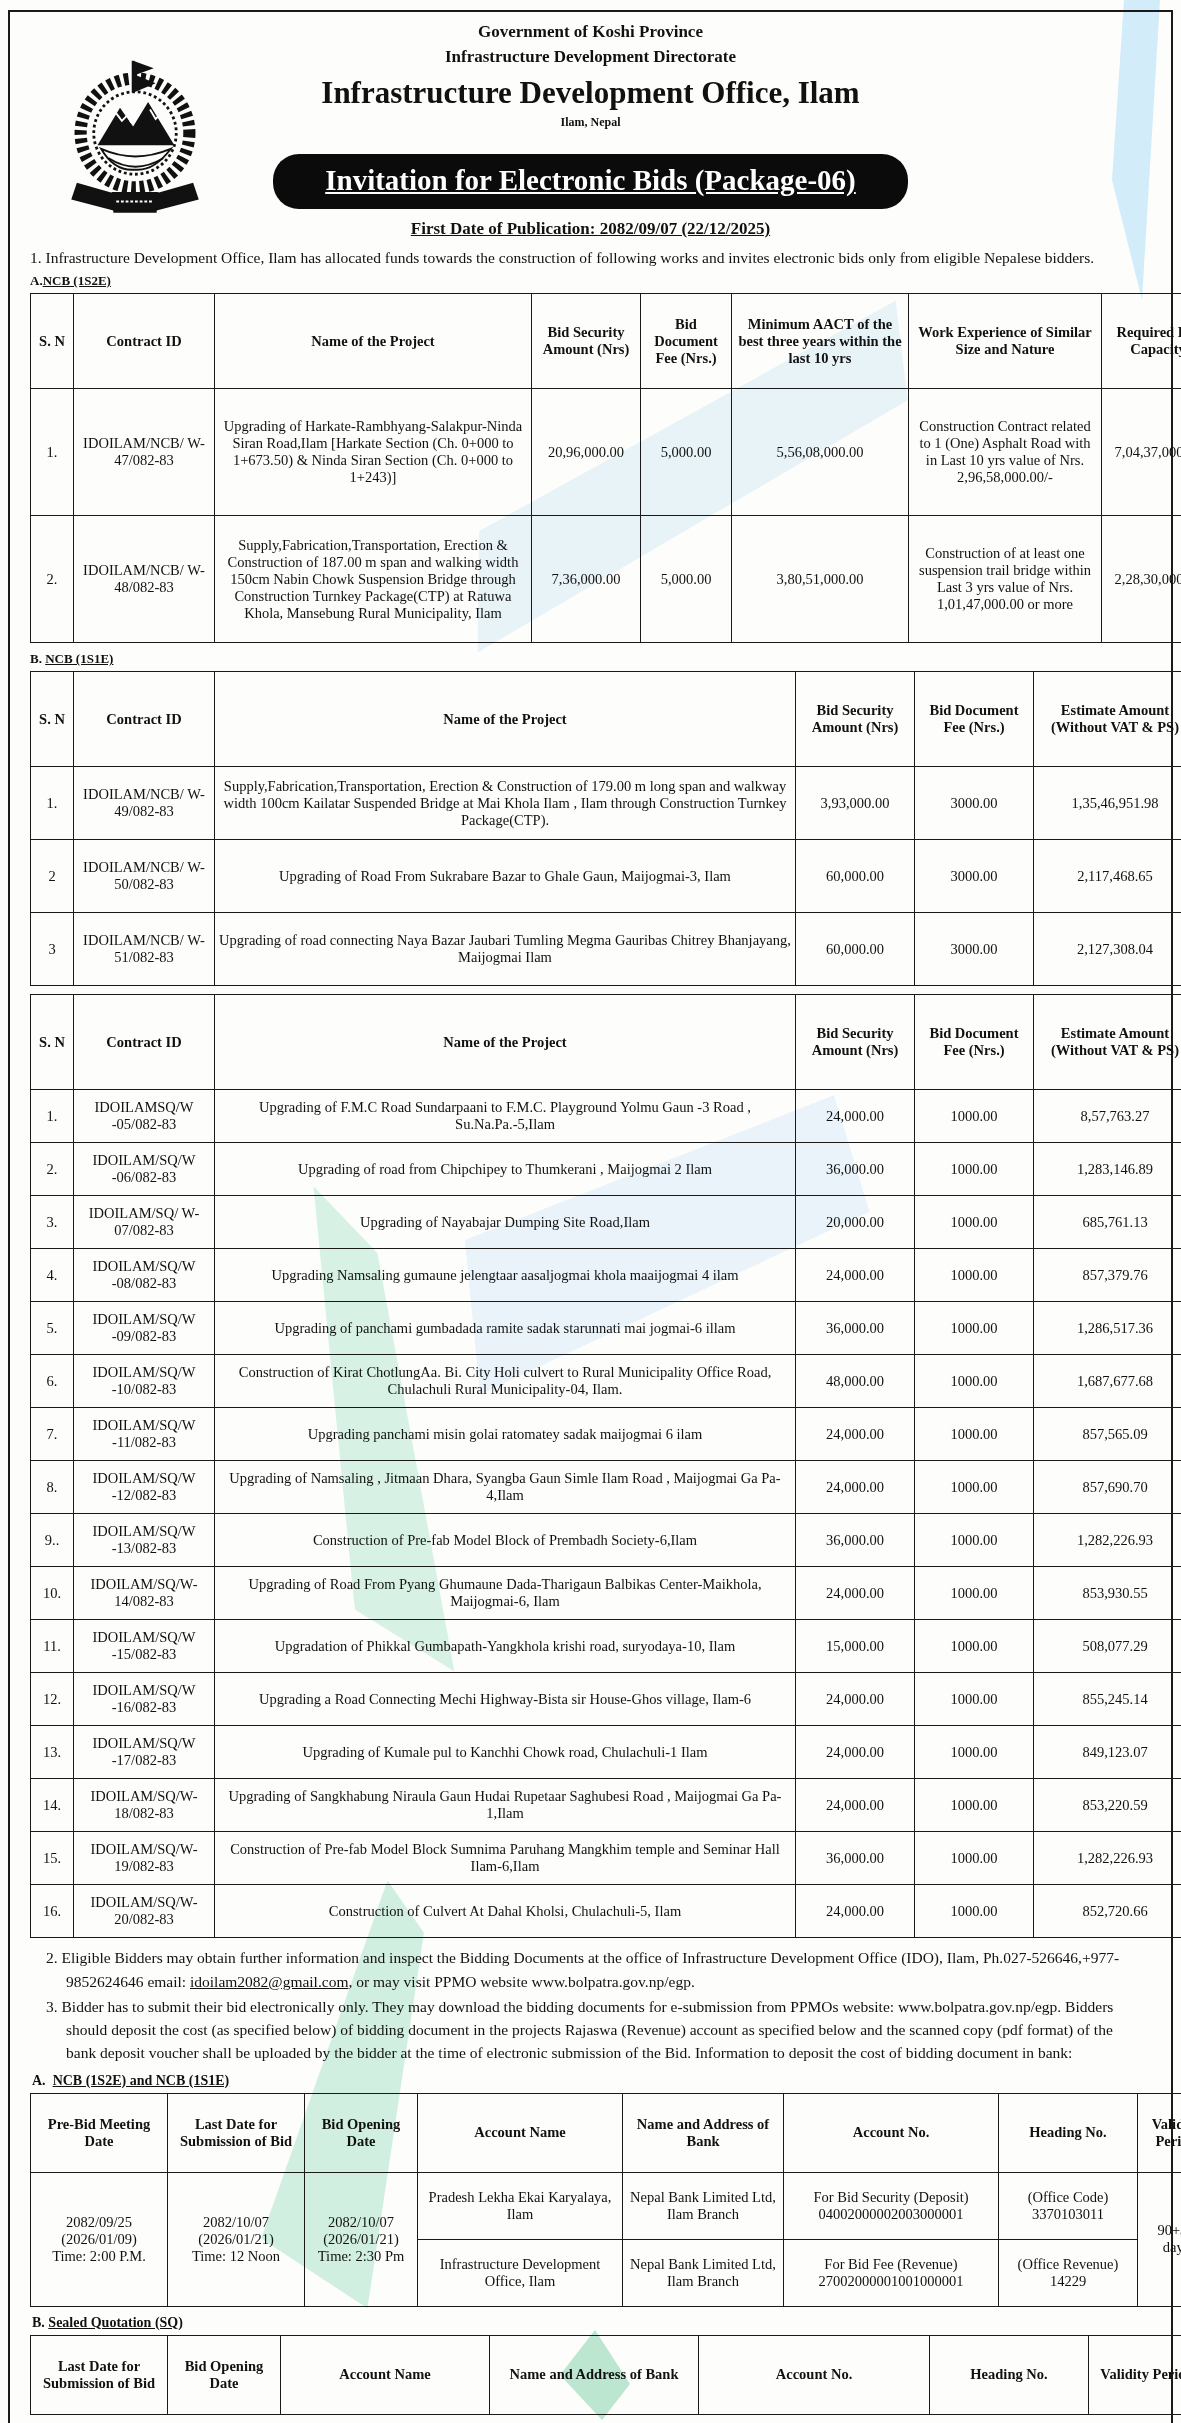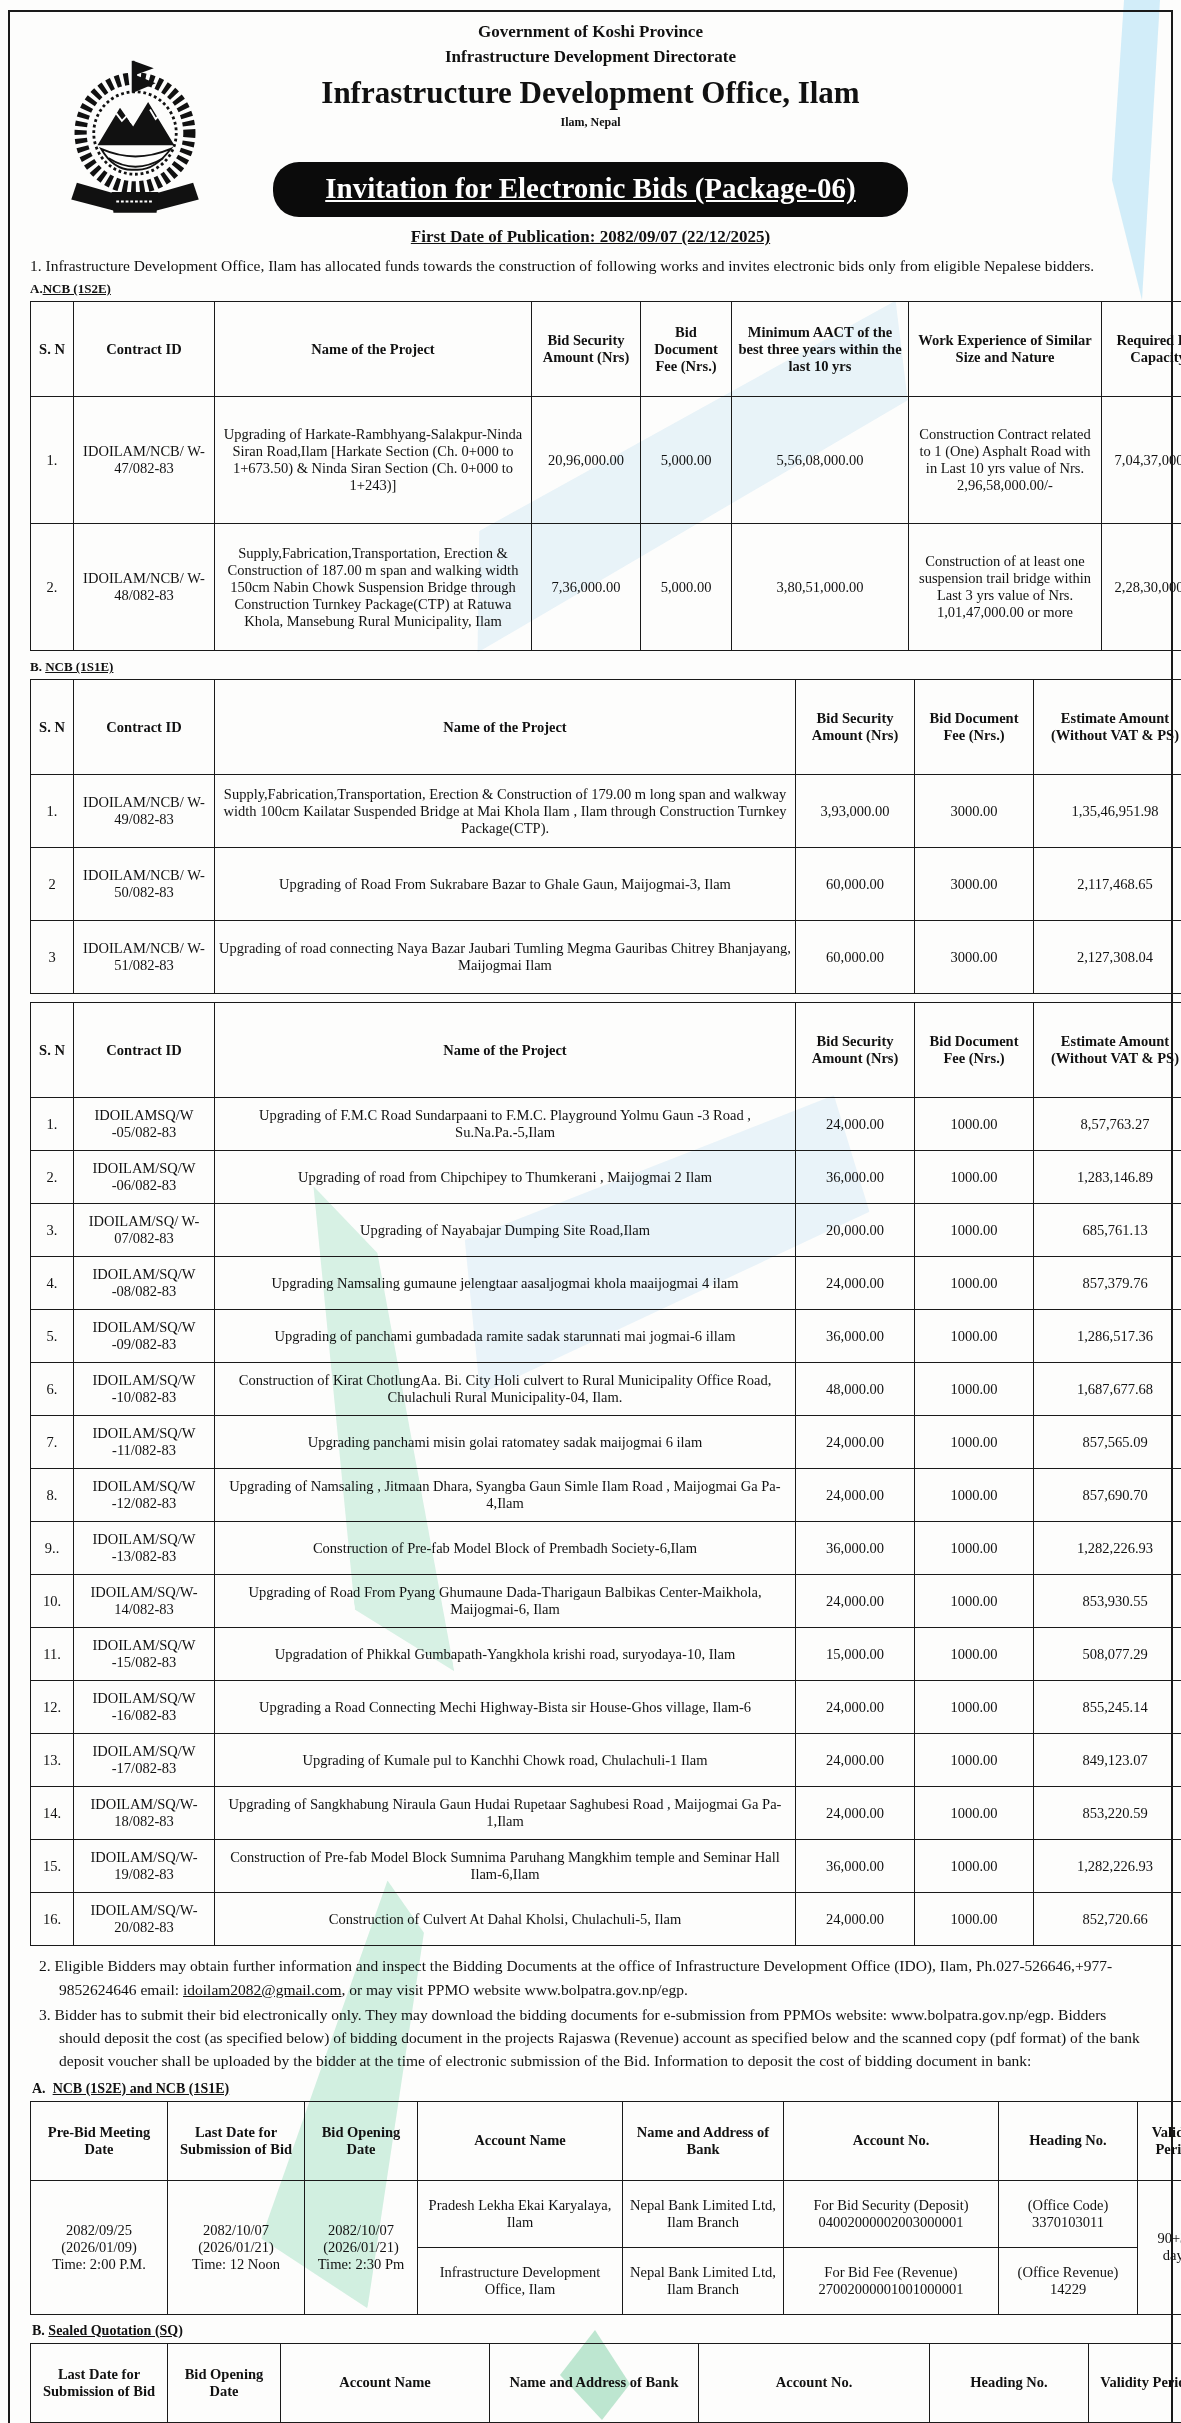--- a/index.html
+++ b/index.html
@@ -29,21 +29,21 @@
   .wm-3{top:1050px;left:480px;width:430px;height:430px;background:#bcdff2;opacity:.30;transform:rotate(28deg);border-radius:40px;clip-path:polygon(0 70%,60% 0,80% 20%,20% 100%);}
   .wm-4{top:1880px;left:300px;width:120px;height:420px;background:#8fd9b6;opacity:.40;transform:rotate(14deg);clip-path:polygon(30% 0,70% 10%,100% 100%,0 90%);}
   .wm-5{top:1180px;left:330px;width:90px;height:500px;background:#8fd9b6;opacity:.35;transform:rotate(-8deg);clip-path:polygon(20% 0,80% 15%,100% 100%,0 85%);}
   .wm-6{top:2330px;left:560px;width:70px;height:90px;background:#7ecfa4;opacity:.5;clip-path:polygon(50% 0,100% 60%,60% 100%,0 50%);}
 
   .hdr{position:relative;text-align:center;}
   .emblem{position:absolute;left:30px;top:8px;width:150px;height:210px;}
   .hdr-line{font-weight:bold;font-size:17px;line-height:1.45;}
   .office-name{font-weight:bold;font-size:31px;margin-top:6px;}
   .place{font-weight:bold;font-size:12px;margin-top:4px;}
-  .banner-wrap{margin:32px 0 10px 0;}
+  .banner-wrap{margin:24px 0 10px 0;}
   .banner{
     display:inline-block;background:#0b0b0b;color:#fff;
     font-size:29px;font-weight:bold;text-decoration:underline;
     padding:10px 52px 12px 52px;border-radius:26px;
   }
   .pubdate{font-weight:bold;font-size:17px;text-decoration:underline;margin-top:2px;}
   .intro{font-size:15.5px;margin:10px 0 2px 0;}
 
   .sec-head{font-weight:bold;font-size:13px;margin:6px 0 4px 0;}
   .sec-head .u{text-decoration:underline;}
@@ -53,21 +53,21 @@
         font-size:14.5px;overflow-wrap:break-word;}
   th{font-weight:bold;font-size:14.5px;}
   .bid-table{margin:2px 0 8px 0;}
   .bid-table th{height:86px;}
   .tblA td{height:118px;}
   .tblB td{height:64px;}
   .tblC td{height:44px;}
   .pre{white-space:pre-line;}
 
   .notes{font-size:15.5px;line-height:1.5;margin-top:6px;}
-  .note{padding-left:20px;text-indent:-20px;margin:2px 9px;}
+  .note{padding-left:20px;text-indent:-20px;margin:2px 16px;}
   .email{text-decoration:underline;}
 
   .bank-head{font-weight:bold;font-size:14px;margin:8px 0 4px 2px;}
   .bank-head .u{text-decoration:underline;}
   .bank-table{margin-bottom:6px;}
   .bank-table th{height:70px;}
   .bank-table td{height:58px;white-space:pre-line;}
 </style>
 </head>
 <body>

